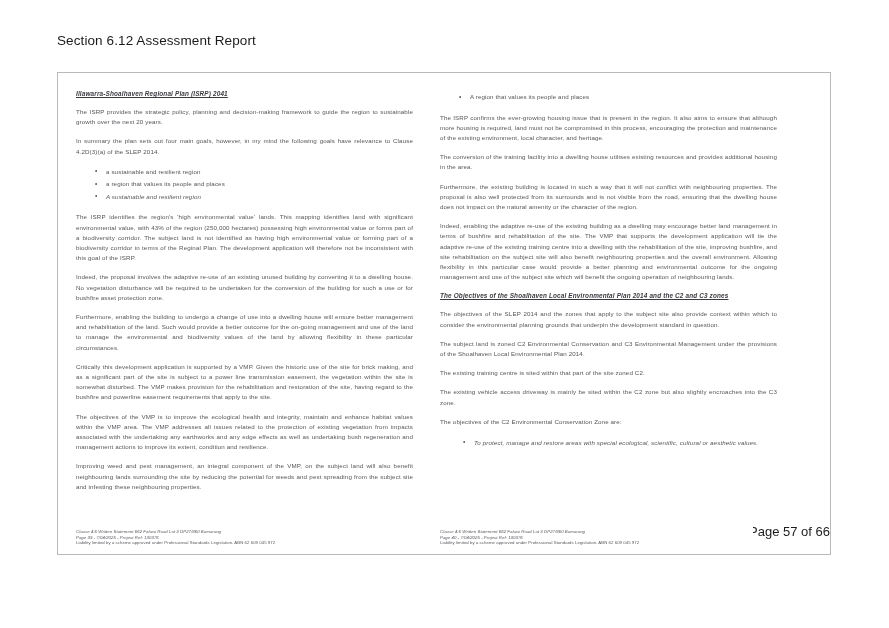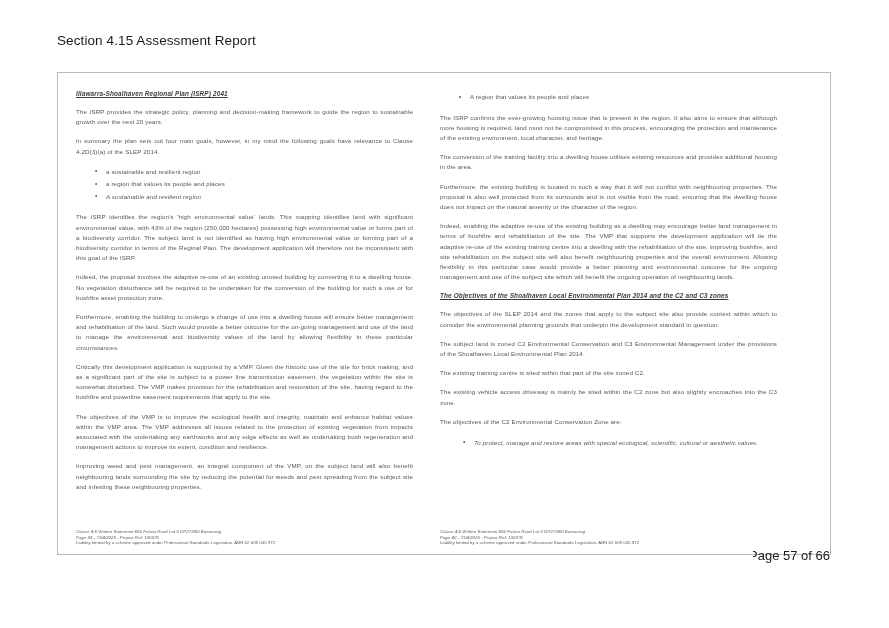--- a/index.html
+++ b/index.html
@@ -113,36 +113,36 @@
     line-height: 5.6px;
     color: #5a5a60;
     letter-spacing: 0.05px;
   }
   .footnote .fn-italic { font-style: italic; }
 
   
   #page-indicator {
     position: absolute;
     left: 753px;
-    top: 548px;
+    top: 524px;
     font-size: 13px;
     color: #1d1d1d;
     white-space: nowrap;
     overflow: hidden;
     width: 128px;
   }
   #page-indicator .clip {
     display: inline-block;
     margin-left: -4px;
   }
 </style>
 </head>
 <body>
 
-<div id="doc-title">Section 4.15 Assessment Report</div>
+<div id="doc-title">Section 6.12 Assessment Report</div>
 
 <div id="page-sheet">
   <div id="page-inner">
     <div class="columns">
 
       <div class="col">
         <div class="col-body">
 
           <div class="sec-head">Illawarra-Shoalhaven Regional Plan (ISRP) 2041</div>
 

